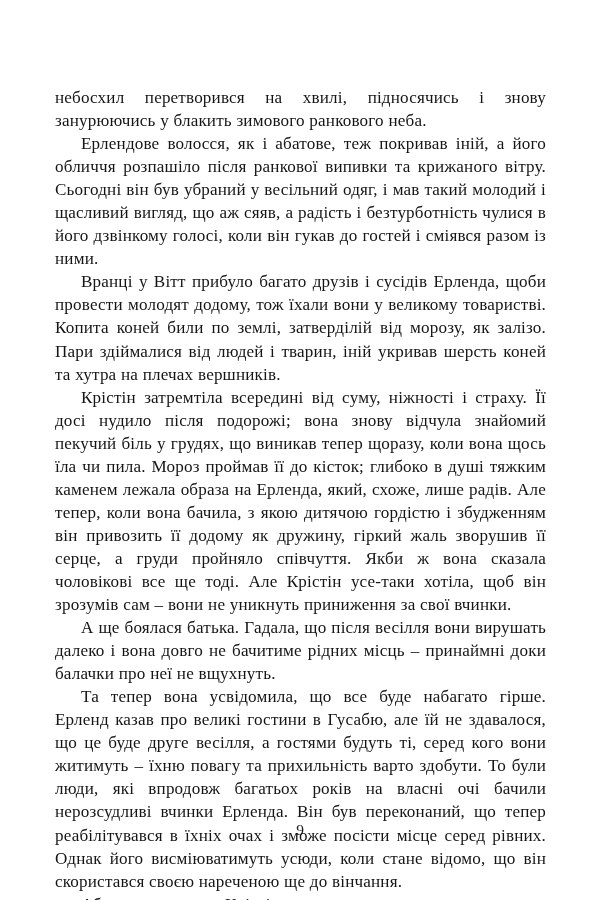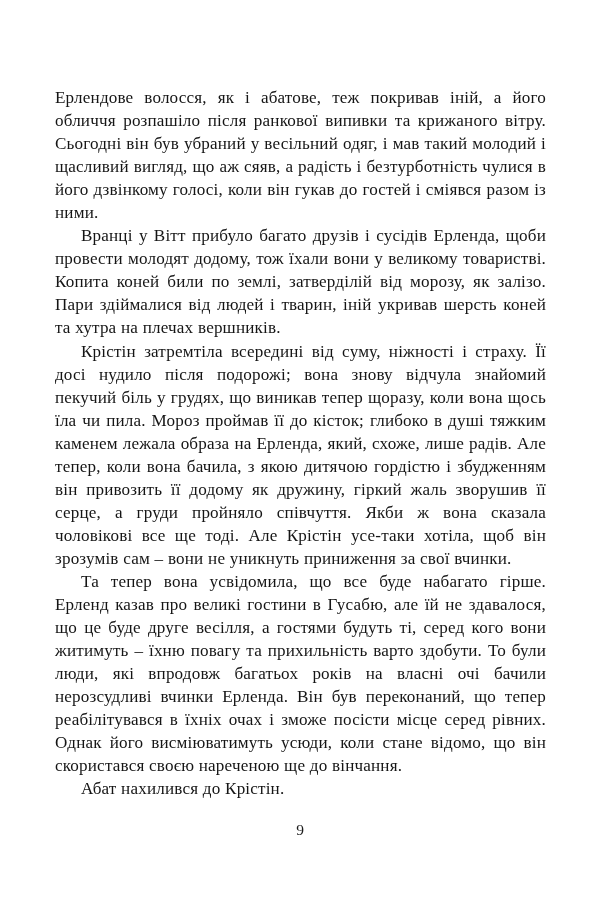--- a/index.html
+++ b/index.html
@@ -58,22 +58,24 @@
     color: #1b1b1b;
     font-family: "Liberation Serif", "DejaVu Serif", serif;
   }
 </style>
 </head>
 <body>
 
 <div class="page">
 
   <div class="text-block">
+    <p class="para cont">небосхил перетворився на хвилі, підносячись і знову занурюючись у блакить зимового ранкового неба.</p>
     <p class="para">Ерлендове волосся, як і абатове, теж покривав іній, а його обличчя розпашіло після ранкової випивки та крижаного вітру. Сьогодні він був убраний у весільний одяг, і мав такий молодий і щасливий вигляд, що аж сяяв, а радість і безтурботність чулися в його дзвінкому голосі, коли він гукав до гостей і сміявся разом із ними.</p>
     <p class="para">Вранці у Вітт прибуло багато друзів і сусідів Ерленда, щоби провести молодят додому, тож їхали вони у великому товаристві. Копита коней били по землі, затверділій від морозу, як залізо. Пари здіймалися від людей і тварин, іній укривав шерсть коней та хутра на плечах вершників.</p>
     <p class="para">Крістін затремтіла всередині від суму, ніжності і страху. Її досі нудило після подорожі; вона знову відчула знайомий пекучий біль у грудях, що виникав тепер щоразу, коли вона щось їла чи пила. Мороз проймав її до кісток; глибоко в душі тяжким каменем лежала образа на Ерленда, який, схоже, лише радів. Але тепер, коли вона бачила, з якою дитячою гордістю і збудженням він привозить її додому як дружину, гіркий жаль зворушив її серце, а груди пройняло співчуття. Якби ж вона сказала чоловікові все ще тоді. Але Крістін усе-таки хотіла, щоб він зрозумів сам – вони не уникнуть приниження за свої вчинки.</p>
+    <p class="para">А ще боялася батька. Гадала, що після весілля вони вирушать далеко і вона довго не бачитиме рідних місць – принаймні доки балачки про неї не вщухнуть.</p>
     <p class="para">Та тепер вона усвідомила, що все буде набагато гірше. Ерленд казав про великі гостини в Гусабю, але їй не здавалося, що це буде друге весілля, а гостями будуть ті, серед кого вони житимуть – їхню повагу та прихильність варто здобути. То були люди, які впродовж багатьох років на власні очі бачили нерозсудливі вчинки Ерленда. Він був переконаний, що тепер реабілітувався в їхніх очах і зможе посісти місце серед рівних. Однак його висміюватимуть усюди, коли стане відомо, що він скористався своєю нареченою ще до вінчання.</p>
     <p class="para">Абат нахилився до Крістін.</p>
   </div>
 
   <div class="page-number">9</div>
 
 </div>
 
 </body></html>

